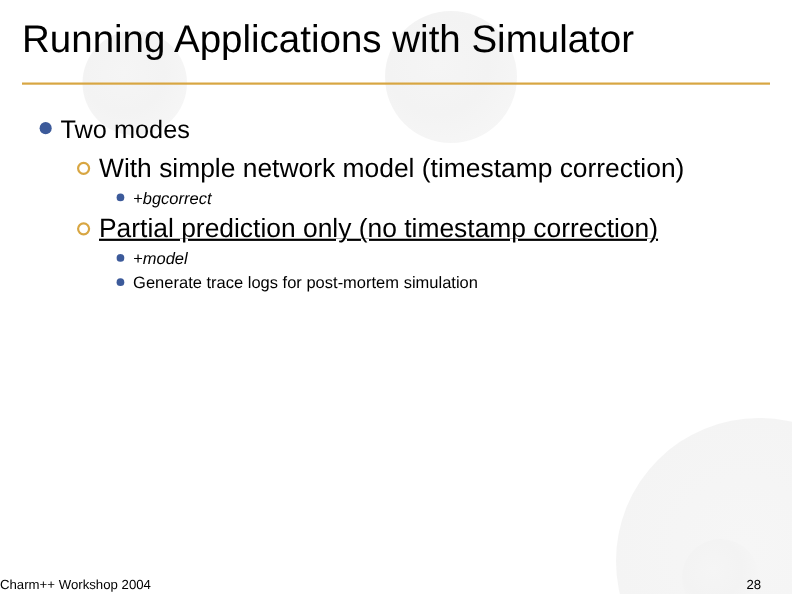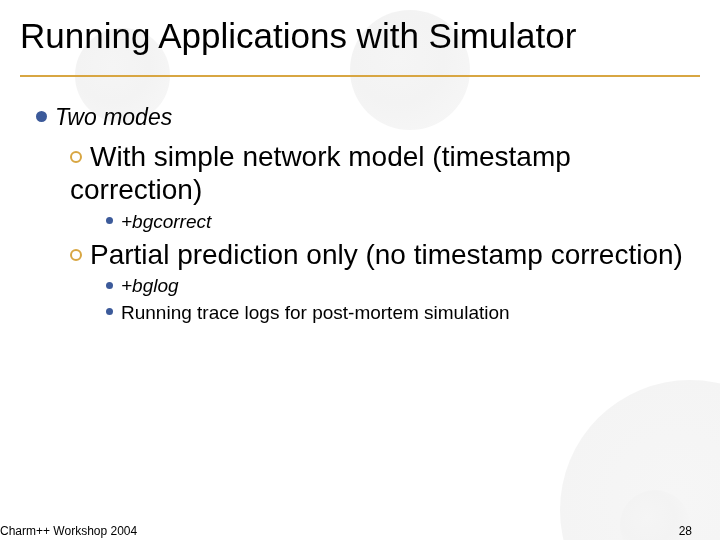--- a/index.html
+++ b/index.html
@@ -52,23 +52,23 @@
   .body {
     position: absolute;
     left: 36px;
     top: 104px;
     width: 650px;
     z-index: 1;
     font-size: 23px;
     line-height: 1.2;
   }
 
-  .lvl1 { margin: 0 0 8px 0; font-style: italic; }
-  .lvl2 { margin: 4px 0 4px 34px; font-size: 28px; }
-  .lvl3 { margin: 4px 0 4px 70px; font-size: 19px; }
+  .lvl1 { margin: 0 0 8px 0; }
+  .lvl2 { margin: 4px 0 4px 34px; font-size: 24px; }
+  .lvl3 { margin: 4px 0 4px 70px; font-size: 15px; }
 
   .blue-dot, .small-dot, .ring {
     display: inline-block;
     vertical-align: middle;
     margin-right: 8px;
   }
   .blue-dot {
     width: 11px; height: 11px; border-radius: 50%;
     background: #3c5a9a;
     position: relative; top: -2px;
@@ -124,29 +124,29 @@
     </div>
 
     <div class="lvl2">
       <span class="ring"></span><span>With simple network model (timestamp correction)</span>
     </div>
 
     <div class="lvl3">
       <span class="small-dot"></span><span class="italic">+bgcorrect</span>
     </div>
 
-    <div class="lvl2" style="margin-top:0;">
+    <div class="lvl2" style="margin-top:0;text-decoration:underline;">
       <span class="ring"></span><span>Partial prediction only (no timestamp correction)</span>
     </div>
 
     <div class="lvl3">
-      <span class="small-dot"></span><span class="italic">+bglog</span>
+      <span class="small-dot"></span><span class="italic">+model</span>
     </div>
     <div class="lvl3">
-      <span class="small-dot"></span><span>Running trace logs for post-mortem simulation</span>
+      <span class="small-dot"></span><span>Generate trace logs for post-mortem simulation</span>
     </div>
 
   </div>
 
   <div class="footer">
     <div class="footer-center">Charm++ Workshop 2004</div>
     <div class="footer-right">28</div>
   </div>
 
 </div>

